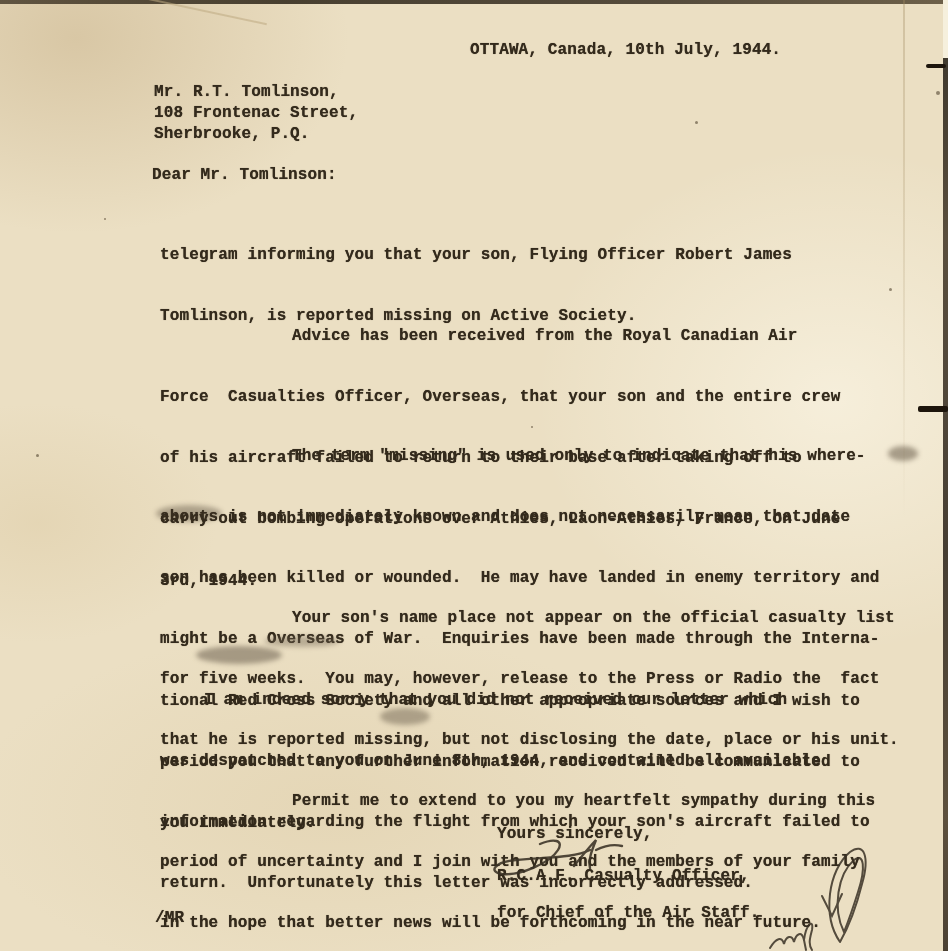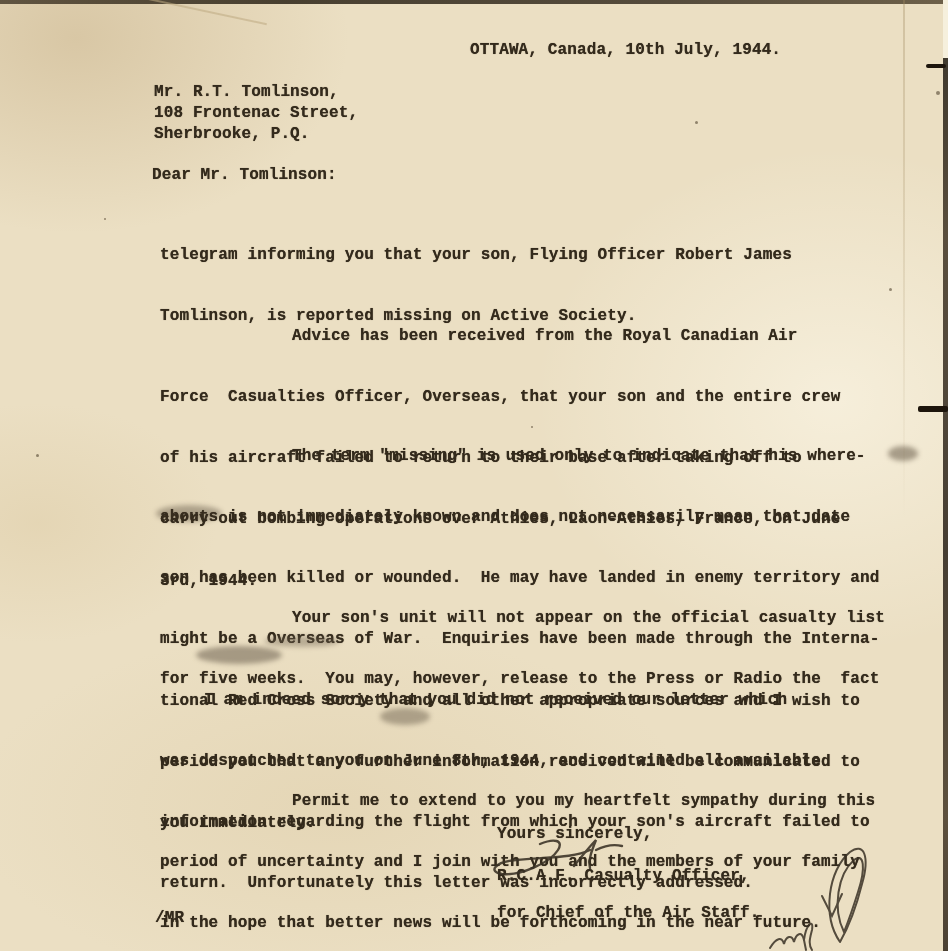--- a/index.html
+++ b/index.html
@@ -101,22 +101,23 @@
     <div class="pline ind">The term "missing" is used only to indicate that his where-</div>
     <div class="pline">abouts is not immediately known and does not necessarily mean that date</div>
     <div class="pline">son has been killed or wounded.  He may have landed in enemy territory and</div>
     <div class="pline">might be a Overseas of War.  Enquiries have been made through the Interna-</div>
     <div class="pline">tional Red Cross Society and all other appropriate sources and I wish to</div>
     <div class="pline">period you that any further information received will be communicated to</div>
     <div class="pline">you immediately.</div>
   </div>
 
   <div class="para" style="top:567px;">
-    <div class="pline ind">Your son's unit will not appear on the official casualty list</div>
+    <div class="pline ind">Your son's name place not appear on the official casualty list</div>
     <div class="pline">for five weeks.  You may, however, release to the Press or Radio the  fact</div>
+    <div class="pline">that he is reported missing, but not disclosing the date, place or his unit.</div>
   </div>
 
   <div class="para" style="top:649px;">
     <div class="pline ind-sm">I am indeed sorry that you did not received our letter which</div>
     <div class="pline">was despatched to you on June 8th, 1944, and contained all available</div>
     <div class="pline">information regarding the flight from which your son's aircraft failed to</div>
     <div class="pline">return.  Unfortunately this letter was incorrectly addressed.</div>
   </div>
 
   <div class="para" style="top:750px;">

